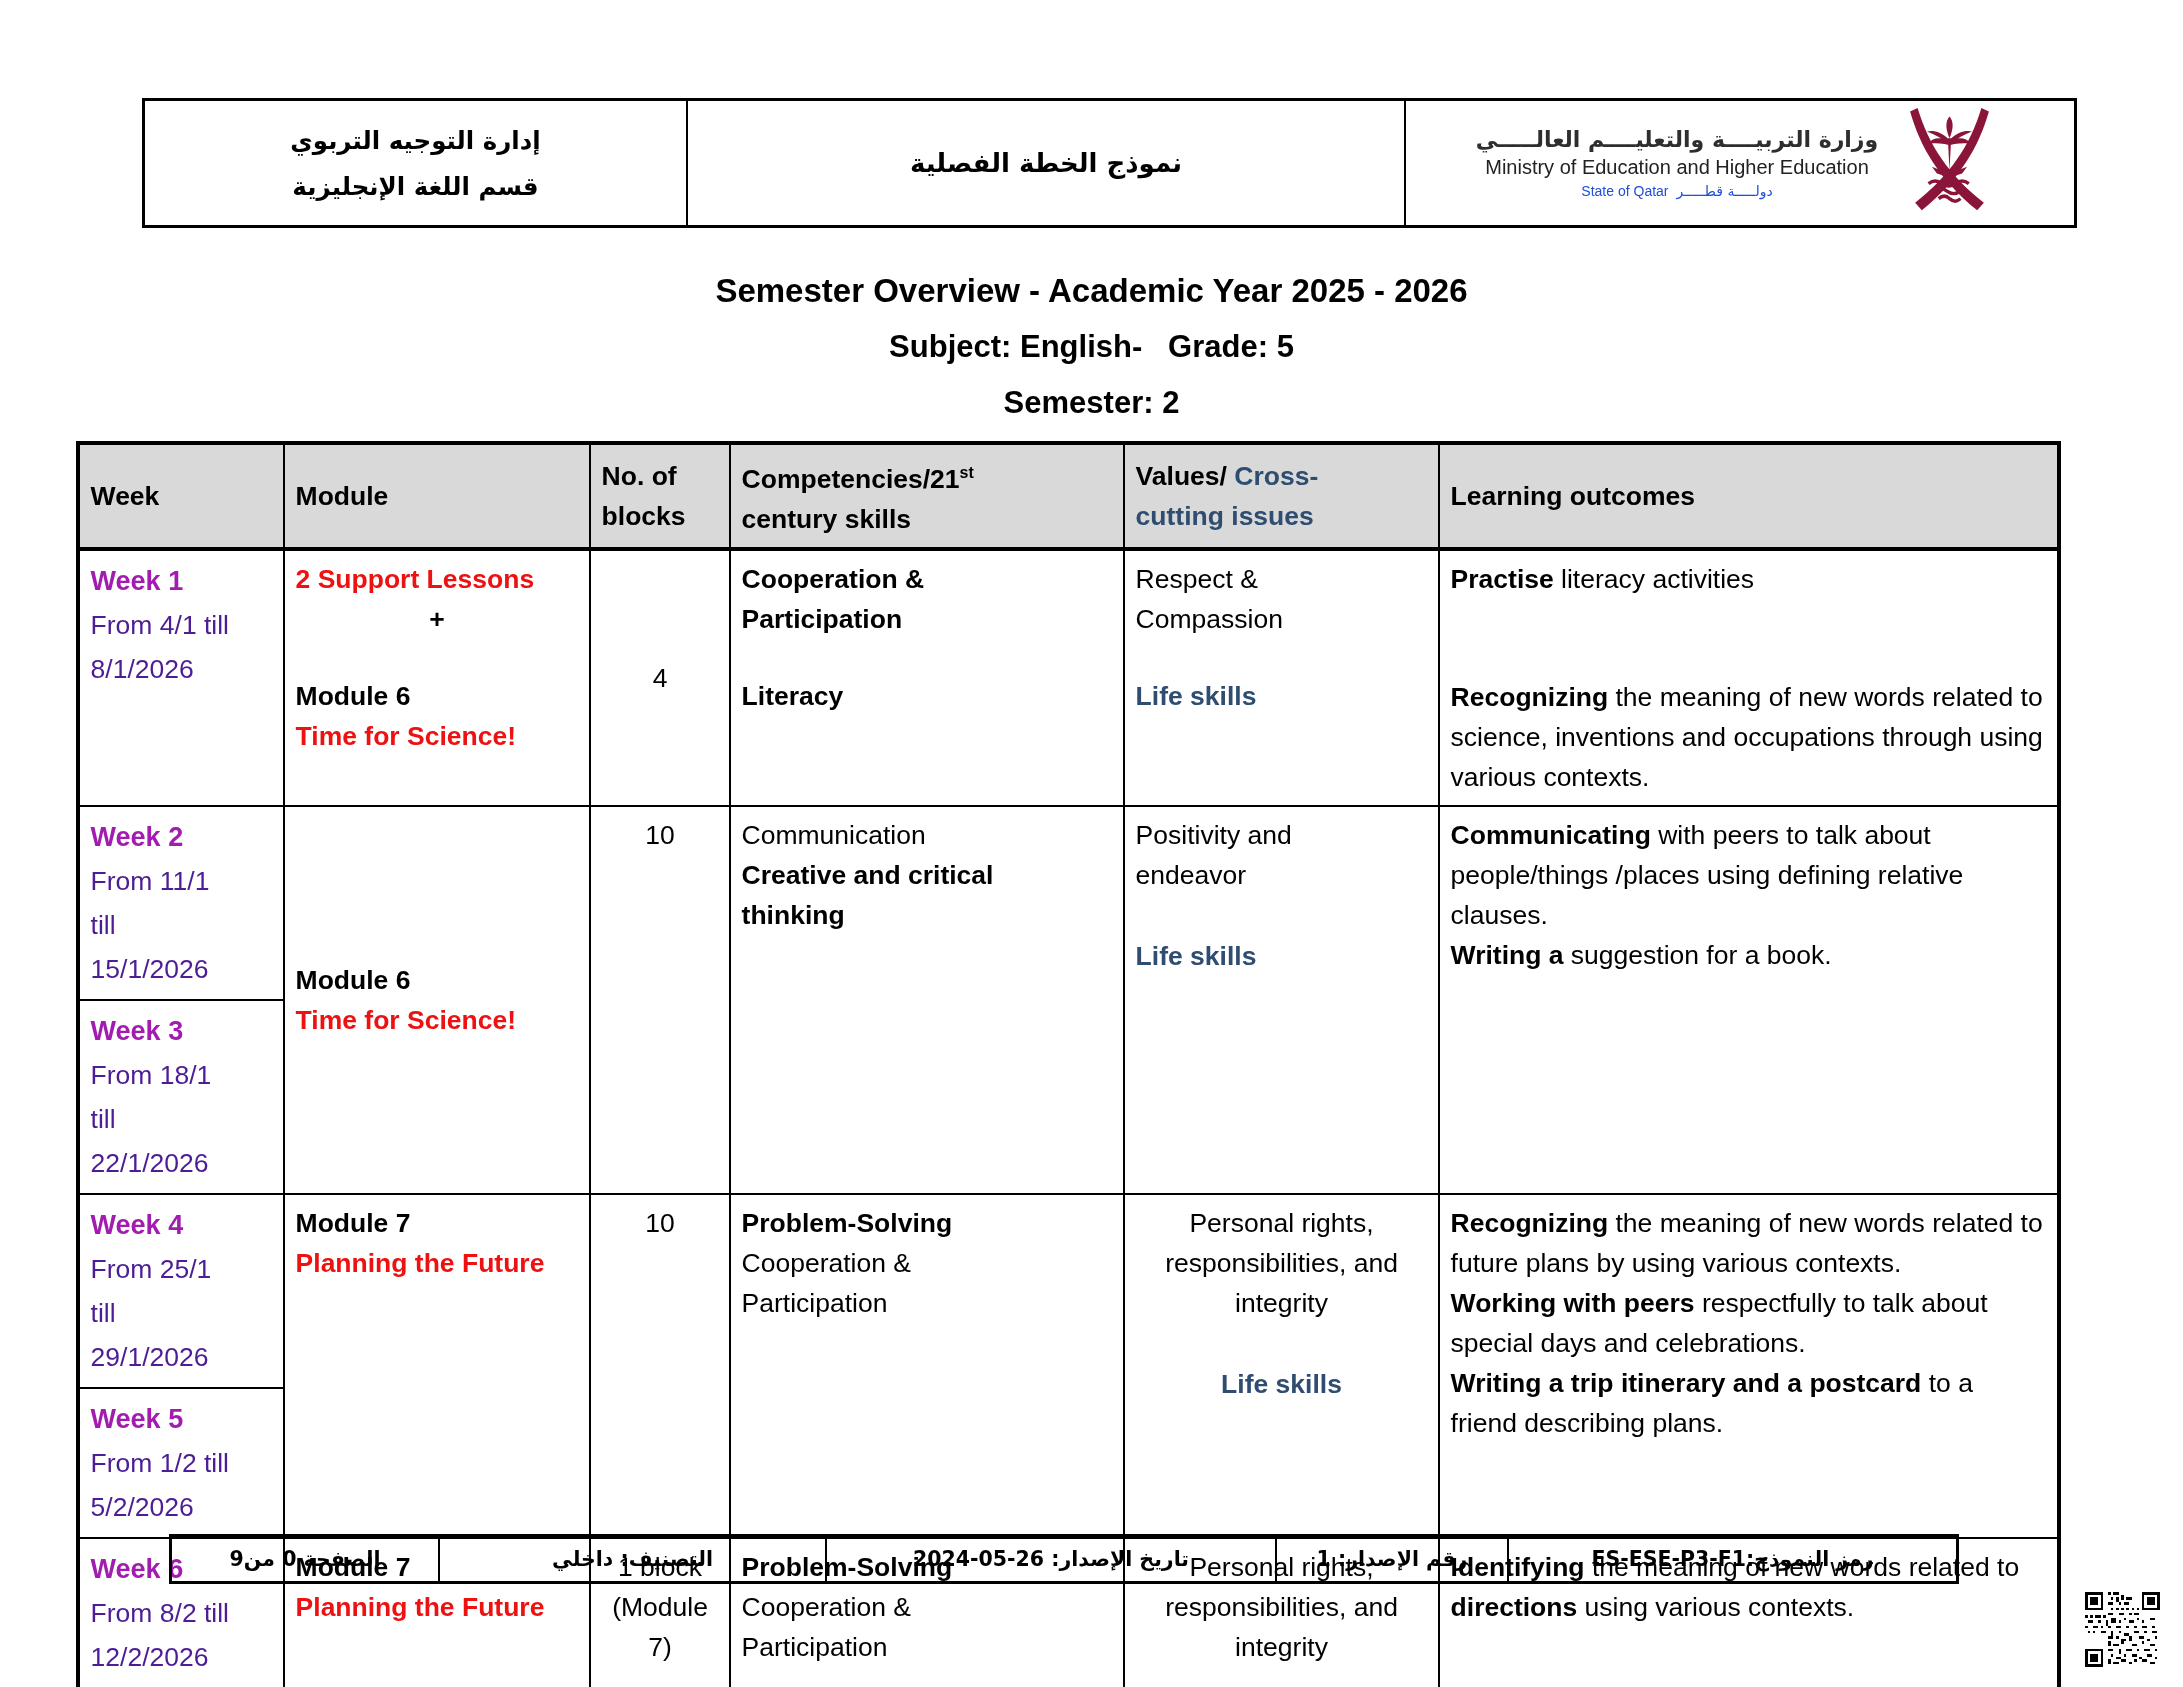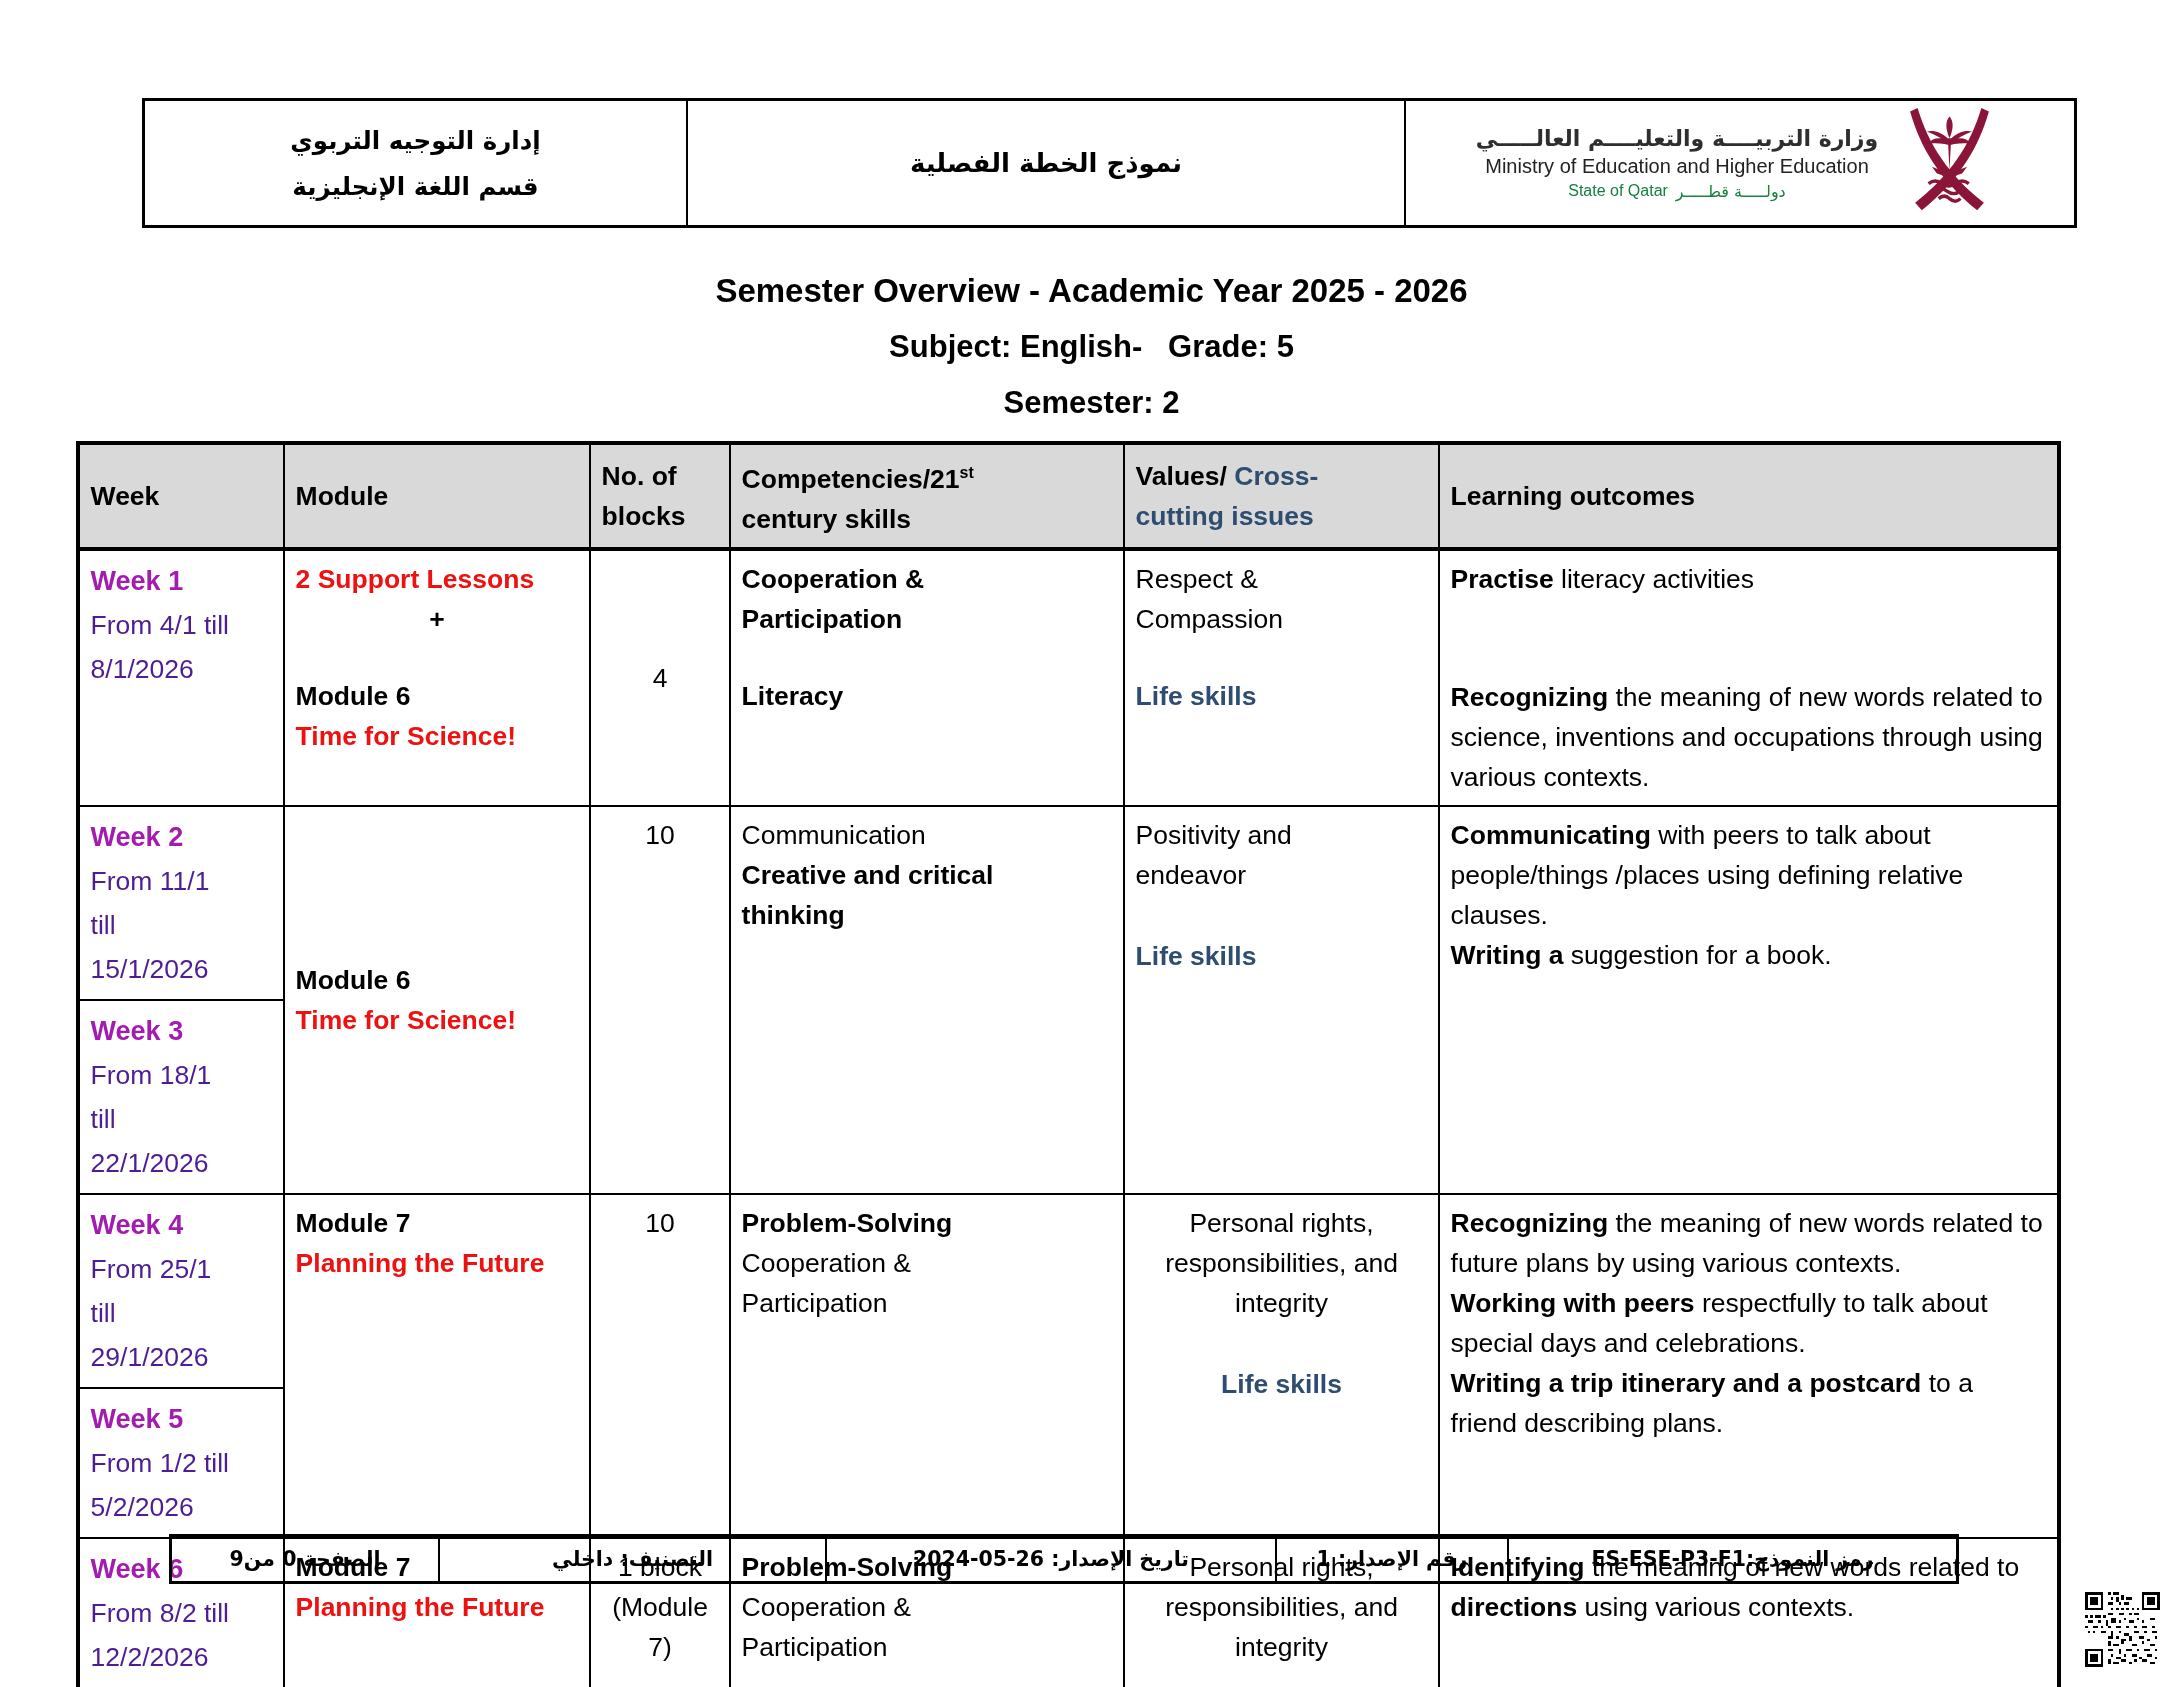--- a/index.html
+++ b/index.html
@@ -11,21 +11,21 @@
   .hdr-cell{box-sizing:border-box;display:flex;flex-direction:column;justify-content:center;align-items:center;}
   .hdr-dept{width:543px;border-right:2.6px solid #000;gap:17px;}
   .hdr-form{width:718px;border-right:2.6px solid #000;text-align:right;}
   .hdr-logo{flex:1;flex-direction:row;gap:17px;}
   .ar{font-family:"DejaVu Sans",sans-serif;direction:rtl;}
   .dept-line{font-size:24.5px;font-weight:bold;}
   .form-line{font-size:26px;font-weight:bold;}
   .logo-text{display:flex;flex-direction:column;align-items:center;gap:4px;}
   .ministry-ar{font-size:22px;font-weight:bold;color:#2e2e2e;}
   .ministry-en{font-size:20px;color:#222;}
-  .state-line{font-size:16px;color:#15803d;display:flex;gap:8px;align-items:center;}
+  .state-line{font-size:14px;color:#1d4ed8;display:flex;gap:8px;align-items:center;}
 
   
   .titles{position:absolute;left:0;top:263px;width:2183px;text-align:center;}
   .t1{font-size:33px;font-weight:bold;line-height:56px;}
   .t2{font-size:31px;font-weight:bold;line-height:56px;white-space:pre;}
   .t3{font-size:31px;font-weight:bold;line-height:56px;}
 
   
   table.main{position:absolute;left:76px;top:441px;width:1981px;border-collapse:collapse;table-layout:fixed;}
   .main th,.main td{border:2.6px solid #000;box-sizing:border-box;vertical-align:top;text-align:left;

